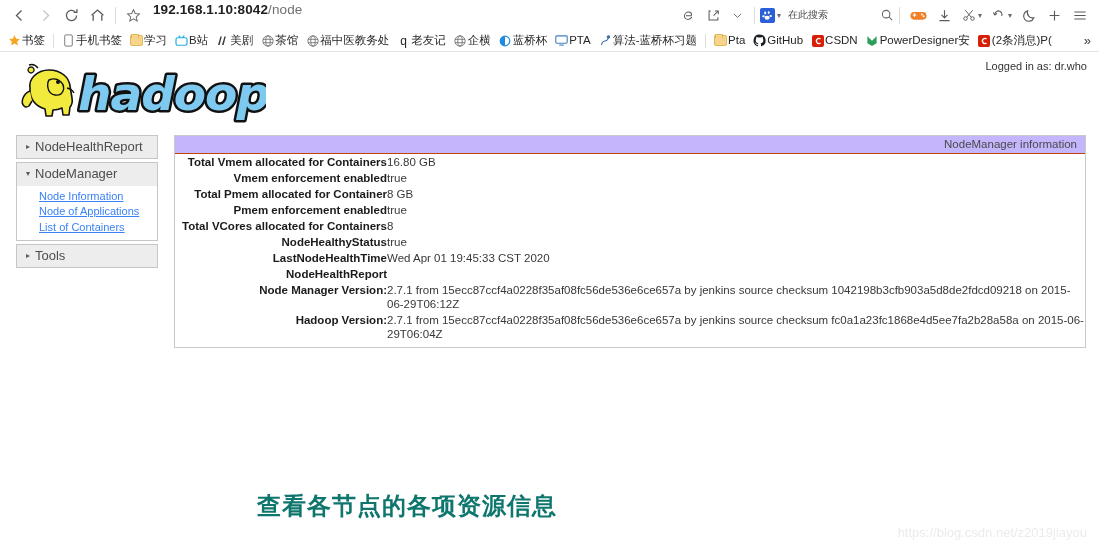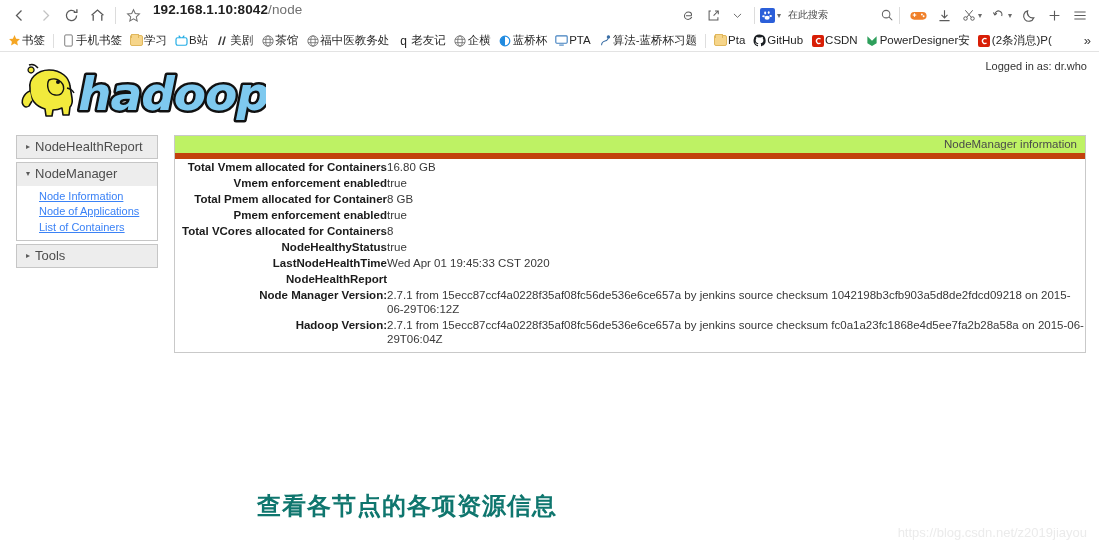--- a/index.html
+++ b/index.html
@@ -111,21 +111,21 @@
   .nav-links a {
     display: block; color: #3b82f6; font-size: 11px;
     text-decoration: underline; line-height: 15.5px; cursor: pointer;
   }
 
   #info-panel {
     position: absolute; left: 174px; top: 83px;
     width: 912px; border: 1px solid #c9c9c9; background: #fff;
   }
   #panel-caption {
-    background: #bef264; border-bottom: 6px solid #c2410c;
+    background: #c4b5fd; border-bottom: 1px solid #c2410c;
     text-align: right; padding: 2px 8px 3px;
     font-size: 11.5px; color: #4a4a4a;
   }
   table.info { width: 100%; border-collapse: collapse; }
   table.info td { vertical-align: top; padding: 1px 0; }
   td.k {
     width: 212px; text-align: right; font-weight: bold;
     font-size: 11.5px; color: #1b1b1b; padding-right: 6px;
     line-height: 14px;
   }

